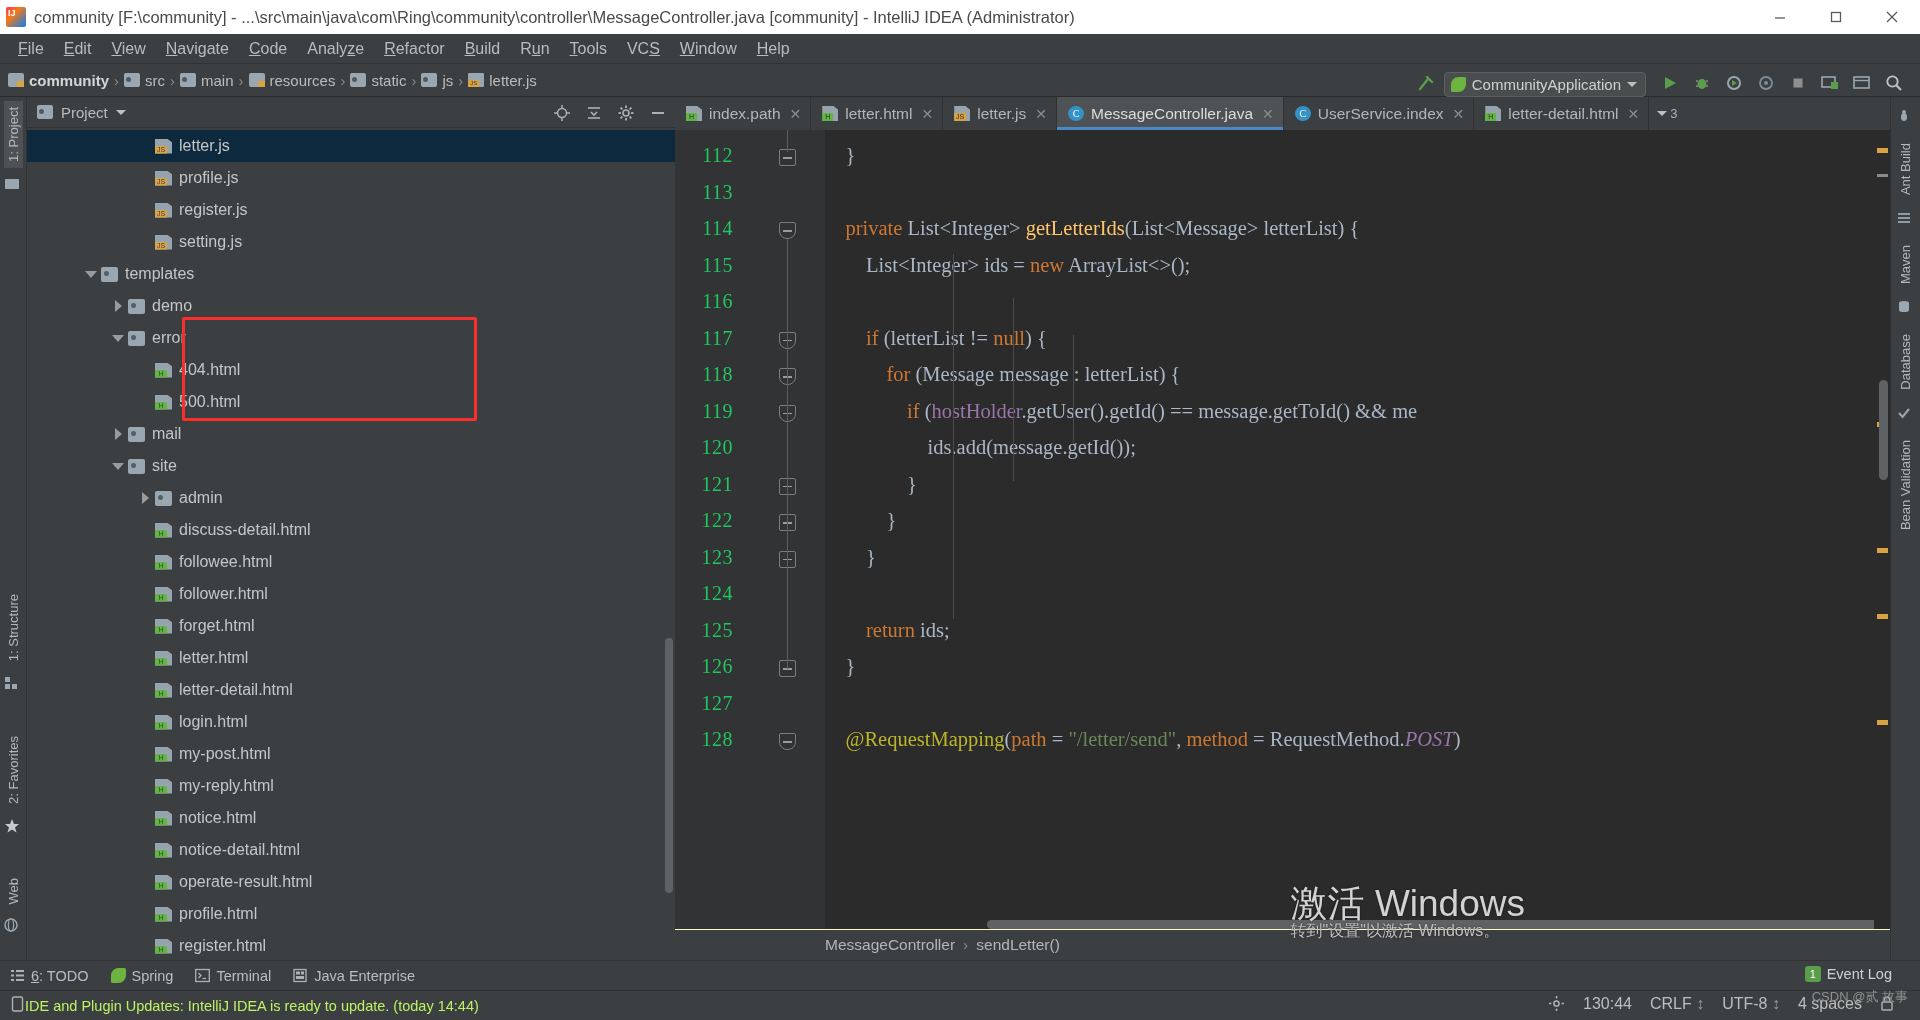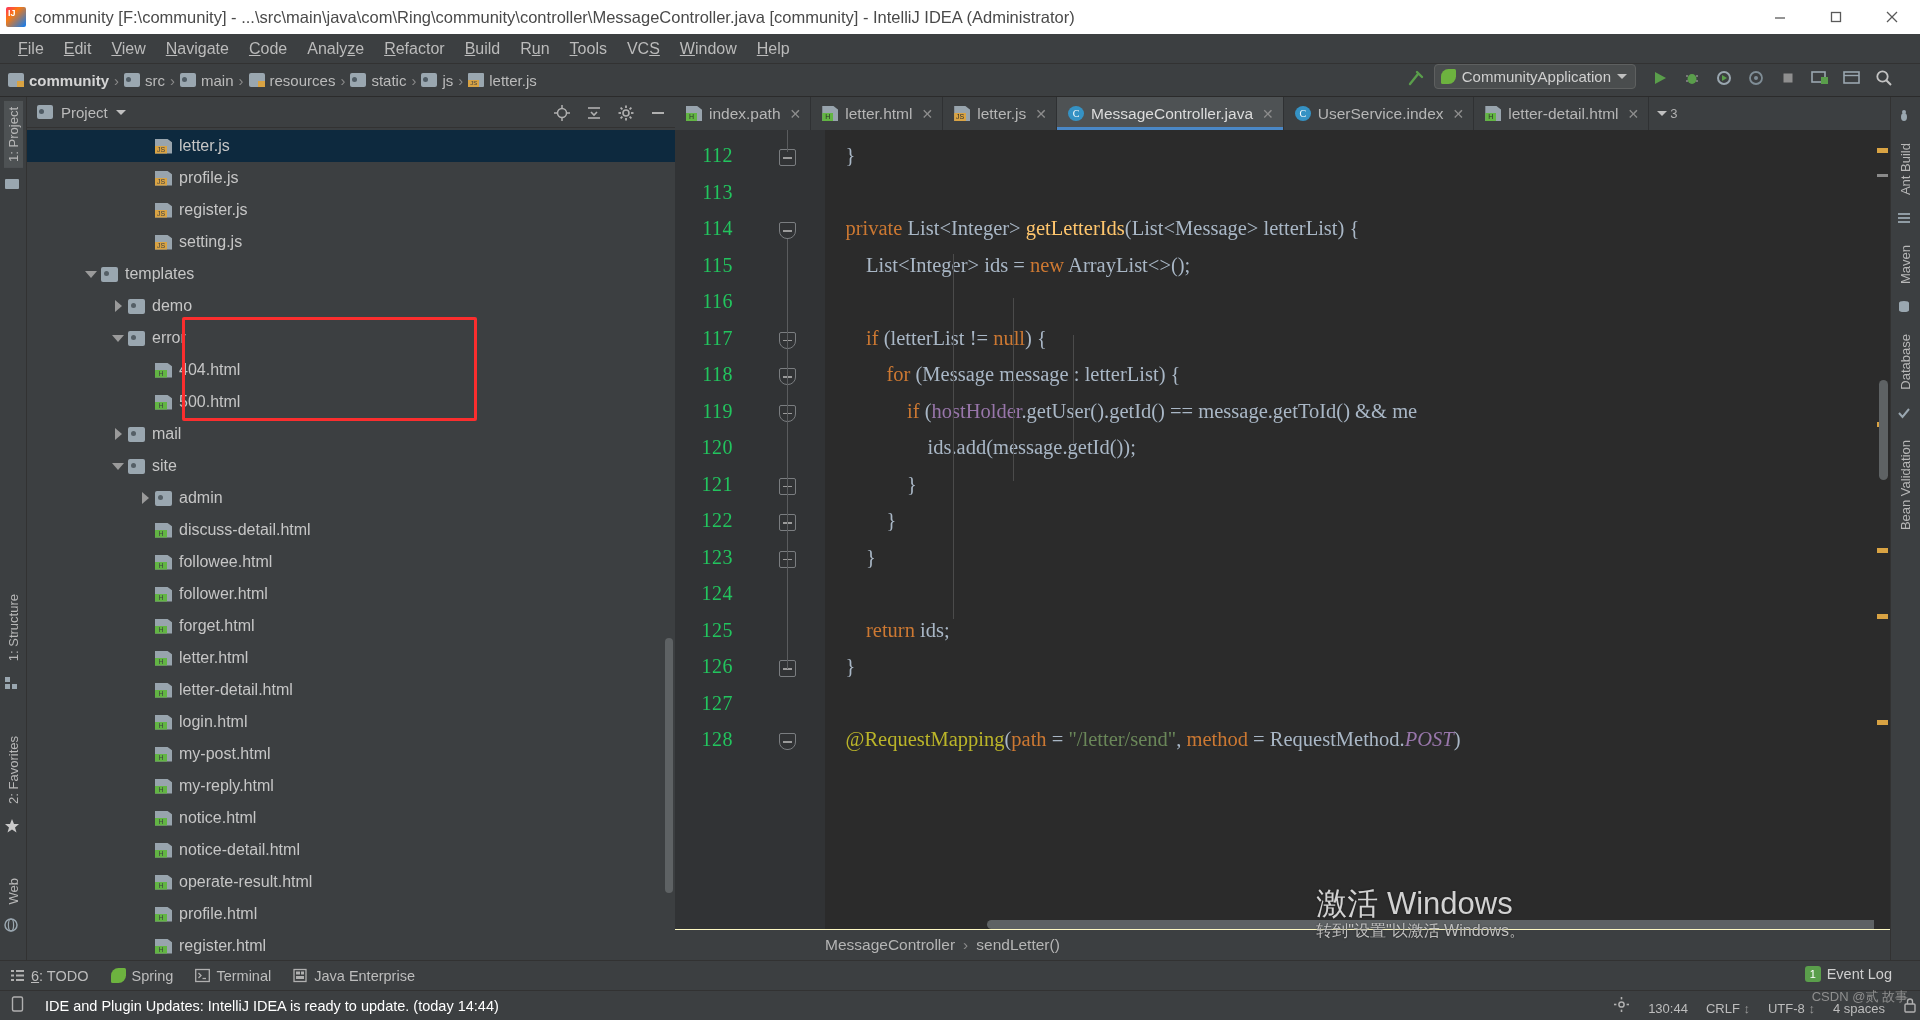--- a/index.html
+++ b/index.html
@@ -55,21 +55,21 @@
   .crumb.bold { font-weight: bold; color: #d5d5d5; }
   .crumb-sep { color:#8a8a8a; margin: 0 5px; font-size: 15px; }
   .ic { width:16px; height:14px; margin-right:5px; position:relative; flex:0 0 16px;}
   .ic.folder{background:#9aa7b0;border-radius:2px 2px 2px 2px;}
   .ic.folder::before{content:"";position:absolute;left:2px;top:4px;width:5px;height:5px;border-radius:50%;background:#4f5b64;}
   .ic.folder-res{background:#9aa7b0;border-radius:2px;}
   .ic.folder-res::after{content:"";position:absolute;right:0;bottom:0;width:7px;height:6px;background:#d9a343;}
   .ic.file{background:#9aa7b0;border-radius:1px;}
   .ic.file::after{content:"JS";position:absolute;left:0;bottom:0;width:11px;height:7px;background:#d9a343;color:#3c3f41;font-size:6px;line-height:7px;text-align:center;font-family:"Liberation Sans",sans-serif;}
 
-  .nav-right { position:absolute; right: 22px; top:0; height:33px; display:flex; align-items:flex-start; gap:4px;}
+  .nav-right { position:absolute; right: 12px; top:0; height:33px; display:flex; align-items:flex-end; gap:4px;}
   .run-config {
     display:flex; align-items:center; gap:6px; border:1px solid #5e6060; border-radius:4px;
     height:25px; padding: 0 8px 0 6px; background:#4a4d4e; margin-right:6px;
   }
   .run-config-label{ font-size:15px; color:#d0d0d0; white-space:nowrap;}
   .spring-leaf{ width:15px;height:15px; position:relative; flex:0 0 15px;}
   .spring-leaf::before{content:"";position:absolute;inset:0;background:#6db33f;border-radius: 50% 10% 50% 10%;}
   .tbtn { width:28px; height:28px; display:flex; align-items:center; justify-content:center; border-radius:3px;}
   .caret-down{ width:0;height:0;border-left:5px solid transparent;border-right:5px solid transparent;border-top:5px solid #c0c0c0;}
 
@@ -191,30 +191,30 @@
   }
   .bb-item{display:flex;align-items:center;gap:6px;font-size:14.5px;color:#bdbdbd;white-space:nowrap;}
   .bb-ico{width:15px;height:15px;position:relative;flex:0 0 15px;}
   .ul{text-decoration:underline;}
 
   
   .statusbar{
     height:30px; flex:0 0 30px; background:#3c3f41; display:flex; align-items:center;
     padding-left:10px; position:relative; border-top:1px solid #323232;
   }
-  .sb-left{display:flex;align-items:center;gap:20px;font-size:14.5px;color:#ffffff;}
-  .sb-right{position:absolute;right:3px;display:flex;align-items:flex-end;gap:18px;font-size:13px;color:#bdbdbd;}
+  .sb-left{display:flex;align-items:center;gap:0;font-size:14.5px;color:#bef264;}
+  .sb-right{position:absolute;right:26px;display:flex;align-items:flex-start;gap:18px;font-size:16px;color:#bdbdbd;}
   .sb-right .dim{color:#9a9a9a;}
 
   
   .watermark{
     position:absolute; right: 395px; bottom: 78px; text-align:left; pointer-events:none;
     color:#c8c8c8; text-shadow: 0 0 2px rgba(0,0,0,.5);
   }
-  .watermark .w1{font-size:31px; line-height:32px; color:#d2d2d2;}
+  .watermark .w1{font-size:37px; line-height:32px; color:#d2d2d2;}
   .watermark .w2{font-size:16px; line-height:22px; color:#c0c0c0;}
   .event-log{
     position:absolute; right: 28px; bottom: 38px; display:flex; align-items:center; gap:6px;
     font-size:14.5px; color:#cfcfcf;
   }
   .event-badge{width:16px;height:16px;border-radius:3px;background:#5a9e4b;color:#fff;font-size:11px;
     display:flex;align-items:center;justify-content:center;}
   .csdn{
     position:absolute; right:12px; bottom:14px; font-size:13px; color:#8f8f8f;
   }

